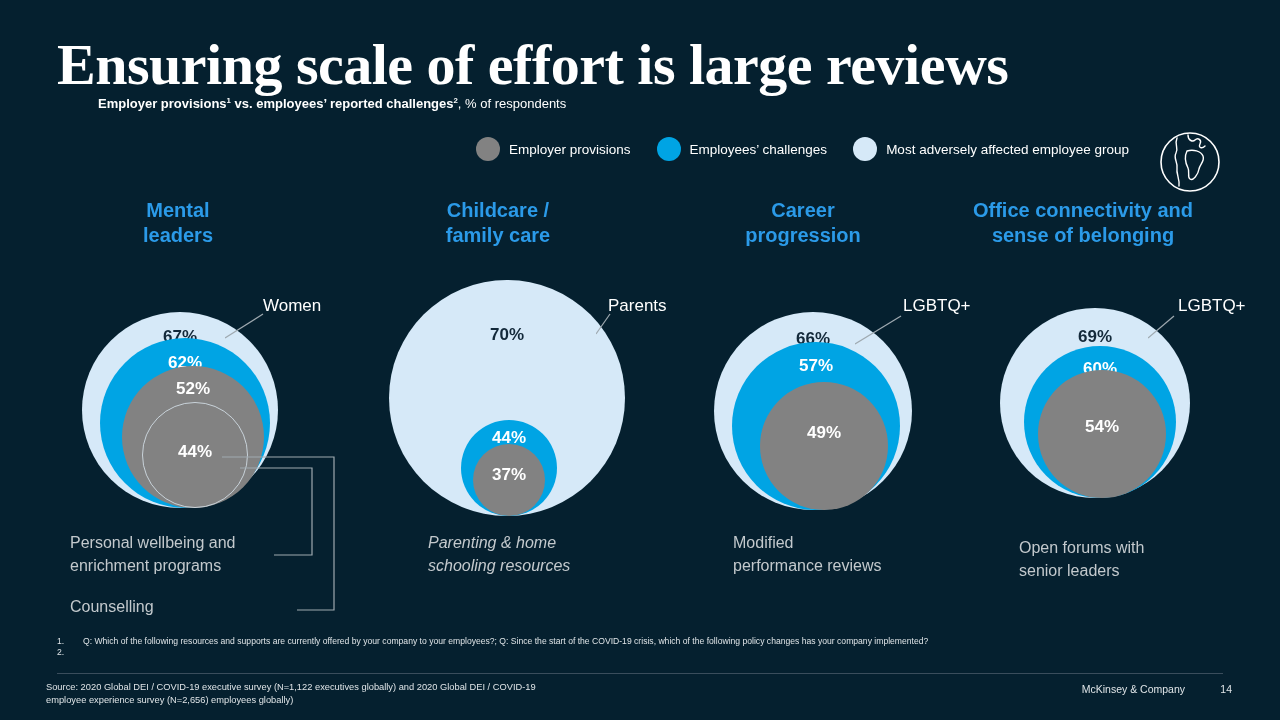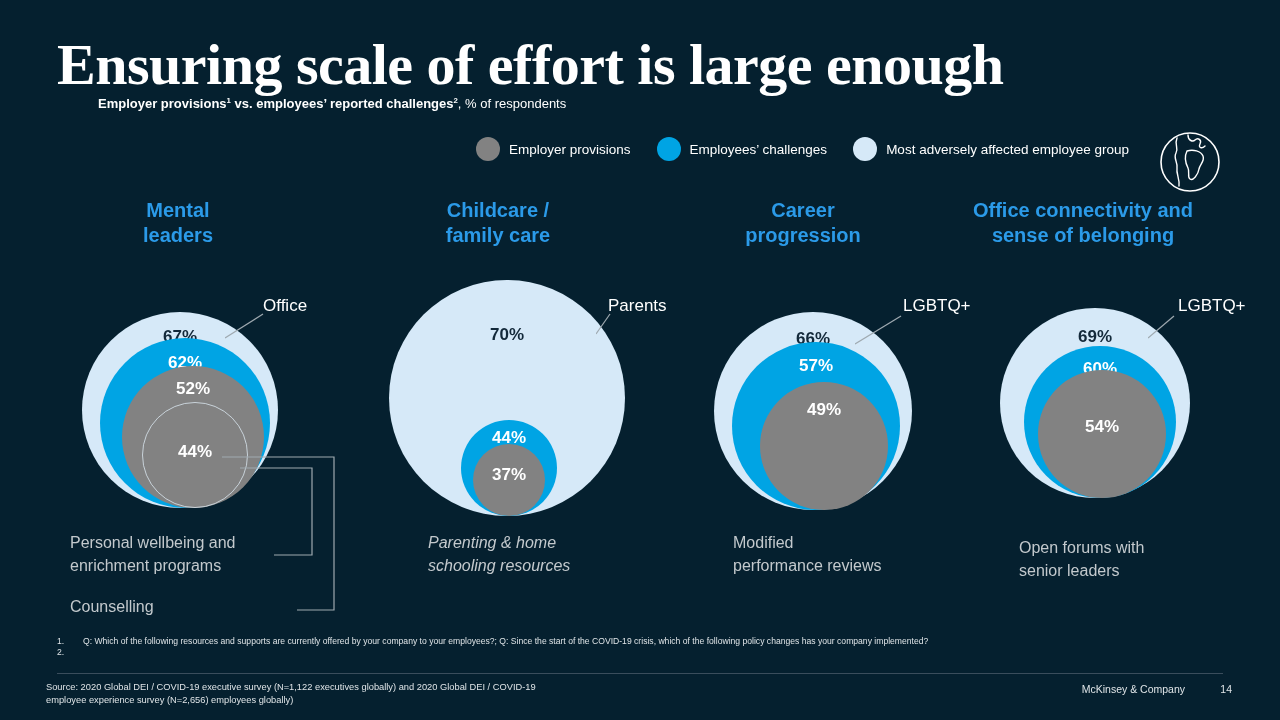--- a/index.html
+++ b/index.html
@@ -123,21 +123,21 @@
   .pageno {
     position:absolute; right:48px; top:683px;
     font-size:10.5px; color:#dfe4e7;
   }
 </style>
 </head>
 <body>
 
 <div class="slide">
 
-  <div class="title">Ensuring scale of effort is large enough</div>
+  <div class="title">Ensuring scale of effort is large reviews</div>
   <div class="subtitle">
     <span class="b">Employer provisions</span><sup class="b">1</sup><span class="b"> vs. employees’ reported challenges</span><sup class="b">2</sup><span class="n">, % of respondents</span>
   </div>
 
   <div class="legend">
     <div class="legend-item">
       <span class="legend-dot" style="background:#828282"></span>
       <span class="legend-label">Employer provisions</span>
     </div>
     <div class="legend-item">
@@ -171,21 +171,21 @@
       <span class="t-light" style="margin-top:16px">62%</span>
     </div>
     <div class="bubble gray" style="left:40px; top:54px; width:142px; height:142px;">
       <span class="t-light" style="margin-top:14px">52%</span>
     </div>
     <div class="bubble ringed" style="left:60px; top:90px; width:106px; height:106px;">
       <span class="t-light" style="margin-top:40px">44%</span>
     </div>
   </div>
 
-  <div class="grouplabel" style="left:263px; top:296px;">Office</div>
+  <div class="grouplabel" style="left:263px; top:296px;">Women</div>
   <svg style="position:absolute; left:225px; top:310px; width:50px; height:30px;">
     <line x1="0" y1="28" x2="38" y2="4" stroke="#9fa9b0" stroke-width="1.2"></line>
   </svg>
 
   <svg style="position:absolute; left:222px; top:455px; width:120px; height:160px;">
     <polyline points="0,2 112,2 112,155 75,155" fill="none" stroke="#9fa9b0" stroke-width="1.2"></polyline>
     <polyline points="18,13 90,13 90,100 52,100" fill="none" stroke="#9fa9b0" stroke-width="1.2"></polyline>
   </svg>
 
   <div class="caption" style="left:70px; top:531px; width:220px;">Personal wellbeing and
@@ -223,21 +223,21 @@
   </div>
 
   <div class="bubblewrap" style="left:714px; top:312px; width:198px; height:198px;">
     <div class="bubble pale" style="left:0; top:0; width:198px; height:198px;">
       <span class="t-dark" style="margin-top:18px">66%</span>
     </div>
     <div class="bubble blue" style="left:18px; top:30px; width:168px; height:168px;">
       <span class="t-light" style="margin-top:15px">57%</span>
     </div>
     <div class="bubble gray" style="left:46px; top:70px; width:128px; height:128px;">
-      <span class="t-light" style="margin-top:19px">49%</span>
+      <span class="t-light" style="margin-top:42px">49%</span>
     </div>
   </div>
 
   <div class="grouplabel" style="left:903px; top:296px;">LGBTQ+</div>
   <svg style="position:absolute; left:855px; top:312px; width:58px; height:34px;">
     <line x1="0" y1="32" x2="46" y2="4" stroke="#9fa9b0" stroke-width="1.2"></line>
   </svg>
 
   <div class="caption" style="left:733px; top:531px; width:230px;">Modified
 performance reviews</div>

